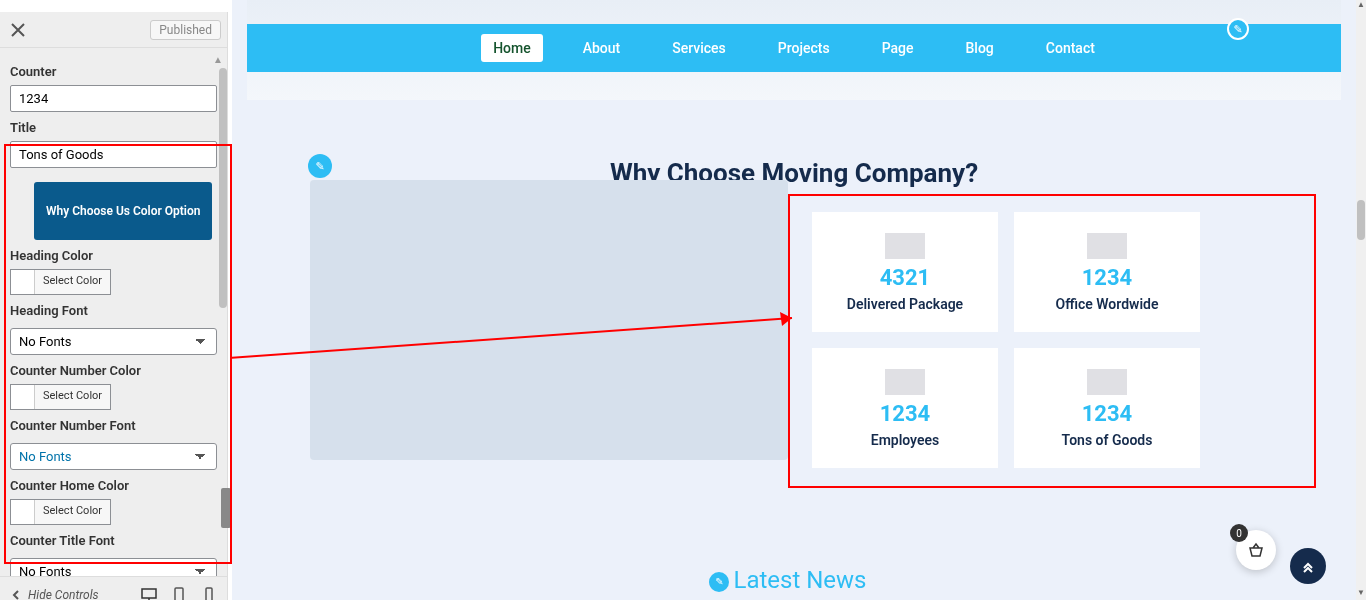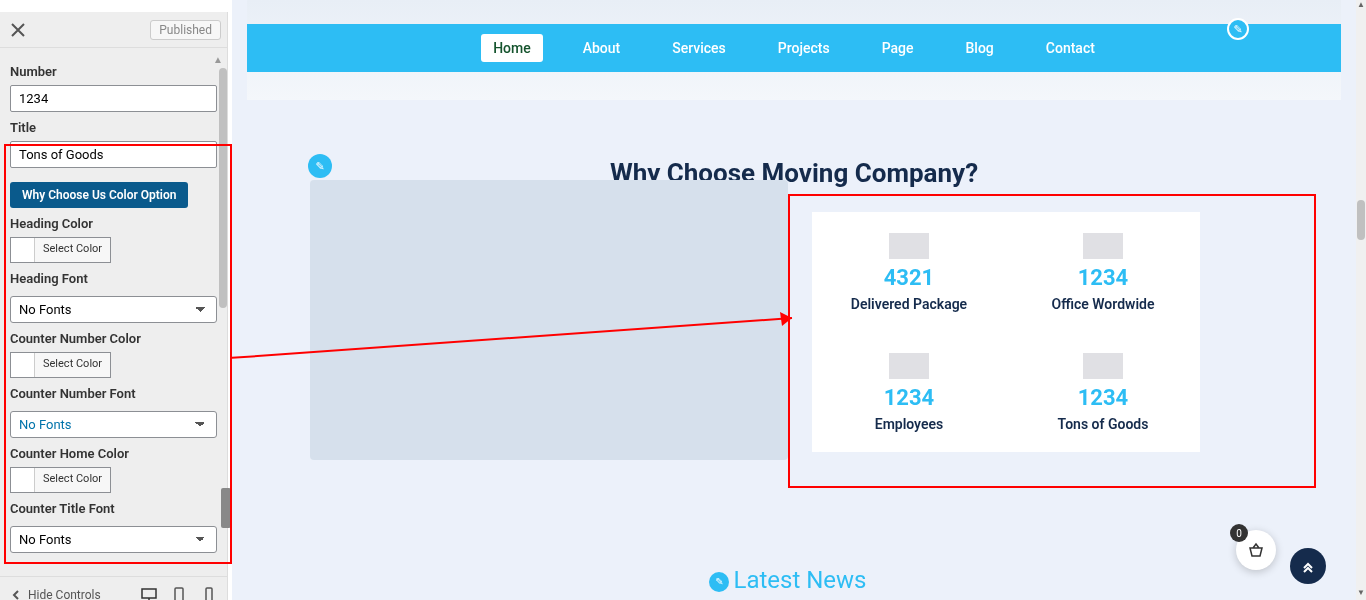--- a/index.html
+++ b/index.html
@@ -8,45 +8,45 @@
 .sidebar { position: absolute; left: 0; top: 12px; width: 228px; height: 600px; background: #eee; border-right: 1px solid #ddd; }
 .sidebar-top { height: 36px; display: flex; align-items: center; justify-content: space-between; padding: 0 6px; border-bottom: 1px solid #ddd; }
 .close-btn { width: 24px; height: 24px; display: flex; align-items: center; justify-content: center; cursor: pointer; color: #555; }
 .publish-btn { padding: 2px 8px; border: 1px solid #ccc; background: #f7f7f7; color: #888; font-size: 12px; border-radius: 3px; }
 
 .sidebar-body { padding: 8px 10px; height: 528px; overflow-y: auto; position: relative; }
 .sidebar-body::-webkit-scrollbar { width: 10px; }
 .accordion-hint { position: absolute; right: 4px; top: 6px; font-size: 10px; color: #999; }
 .field-label { font-size: 13px; font-weight: 600; color: #333; margin-bottom: 6px; margin-top: 8px; }
 .text-input { width: 100%; padding: 5px 8px; border: 1px solid #8c8f94; background: #fff; font-size: 13px; border-radius: 2px; }
-.section-header { display: inline-block; background: #0a5a8c; color: #fff; padding: 6px 12px; font-size: 12px; font-weight: 600; border-radius: 3px; margin-top: 14px; }
+.section-header { display: inline-block; background: #0a5a8c; color: #fff; padding: 22px 12px; font-size: 12px; font-weight: 600; border-radius: 3px; margin-top: 14px; margin-left: 24px; }
 .color-picker-row { display: flex; border: 1px solid #8c8f94; background: #f7f7f7; width: fit-content; border-radius: 0; margin-top: 4px; }
 .color-swatch-box { width: 24px; height: 24px; background: #fff; border-right: 1px solid #ccc; }
 .select-color-label { padding: 4px 8px; font-size: 11px; color: #333; }
 .select-input { width: 100%; padding: 5px 8px; border: 1px solid #8c8f94; background: #fff; font-size: 13px; border-radius: 3px; margin-top: 4px; appearance: none; background-image: linear-gradient(45deg, transparent 50%, #555 50%), linear-gradient(135deg, #555 50%, transparent 50%); background-position: calc(100% - 16px) center, calc(100% - 11px) center; background-size: 5px 5px, 5px 5px; background-repeat: no-repeat; }
 .select-input.blue { color: #0073aa; }
 
 .sidebar-footer { position: absolute; bottom: 0; left: 0; right: 0; height: 36px; background: #eee; border-top: 1px solid #ddd; display: flex; align-items: center; justify-content: space-between; padding: 0 10px; }
-.hide-controls { display: flex; align-items: center; gap: 6px; font-size: 12px; color: #555; cursor: pointer; }
+.hide-controls { display: flex; align-items: center; gap: 6px; font-size: 12px; color: #555; cursor: pointer; font-style: italic; }
 .device-icons { display: flex; gap: 14px; color: #555; }
 .device-icon { width: 16px; height: 16px; }
 
 .preview { position: absolute; left: 232px; top: 0; right: 10px; height: 600px; background: #ecf1fa; overflow: hidden; }
 
 .navbar { position: absolute; top: 24px; left: 15px; right: 15px; height: 48px; background: #2dbdf4; display: flex; align-items: center; justify-content: center; gap: 28px; }
 .nav-item { color: #fff; font-size: 14px; font-weight: 500; padding: 6px 12px; cursor: pointer; }
 .nav-item.active { background: #fff; color: #14532d; border-radius: 3px; }
 .nav-edit-badge { position: absolute; right: 92px; top: -6px; width: 22px; height: 22px; background: #2dbdf4; border: 2px solid #fff; border-radius: 50%; display: flex; align-items: center; justify-content: center; color: #fff; font-size: 11px; }
 
 .section-heading { position: absolute; top: 158px; left: 0; right: 0; text-align: center; font-size: 26px; font-weight: 700; color: #152B4C; }
 .edit-circle { position: absolute; top: 154px; left: 76px; width: 24px; height: 24px; background: #2dbdf4; border-radius: 50%; display: flex; align-items: center; justify-content: center; color: #fff; font-size: 11px; }
 
 .truck-boxes { position: absolute; top: 180px; left: 78px; width: 478px; height: 280px; background: #d6e0ec; border-radius: 4px; }
 
-.counter-grid { position: absolute; top: 212px; left: 580px; width: 388px; display: grid; grid-template-columns: 1fr 1fr; }
+.counter-grid { position: absolute; top: 212px; left: 580px; width: 388px; display: grid; grid-template-columns: 1fr 1fr; gap: 16px; }
 .counter-card { background: #fff; height: 120px; display: flex; flex-direction: column; align-items: center; justify-content: center; gap: 6px; }
 .counter-icon { width: 40px; height: 26px; background: #e0e0e4; }
 .counter-num { font-size: 22px; font-weight: 700; color: #2dbdf4; }
 .counter-title { font-size: 14px; font-weight: 600; color: #152B4C; }
 
 .latest-news { position: absolute; bottom: 6px; left: 0; right: 12px; text-align: center; font-size: 24px; font-weight: 400; color: #2dbdf4; }
 .latest-news-edit { display: inline-flex; width: 20px; height: 20px; background: #2dbdf4; border-radius: 50%; align-items: center; justify-content: center; color: #fff; font-size: 10px; margin-right: 4px; vertical-align: middle; }
 
 .red-box-sidebar { position: absolute; left: 4px; top: 144px; width: 228px; height: 420px; border: 2px solid red; pointer-events: none; }
 .red-box-preview { position: absolute; left: 556px; top: 194px; width: 528px; height: 294px; border: 2px solid red; pointer-events: none; }
@@ -73,21 +73,21 @@
     <div class="close-btn">
       <svg width="14" height="14" viewBox="0 0 14 14">
           <path d="M1 1 L13 13 M13 1 L1 13" stroke="#555" stroke-width="2"></path>
         </svg>
     </div>
     <button class="publish-btn">Published</button>
   </div>
 
   <div class="sidebar-body">
     <span class="accordion-hint">▲</span>
-    <div class="field-label">Number</div>
+    <div class="field-label">Counter</div>
     <input class="text-input" value="1234" style="">
 
     <div class="field-label">Title</div>
     <input class="text-input" value="Tons of Goods" style="">
 
     <div class="section-header">Why Choose Us Color Option</div>
 
     <div class="field-label">Heading Color</div>
     <div class="color-picker-row">
       <div class="color-swatch-box"></div>

